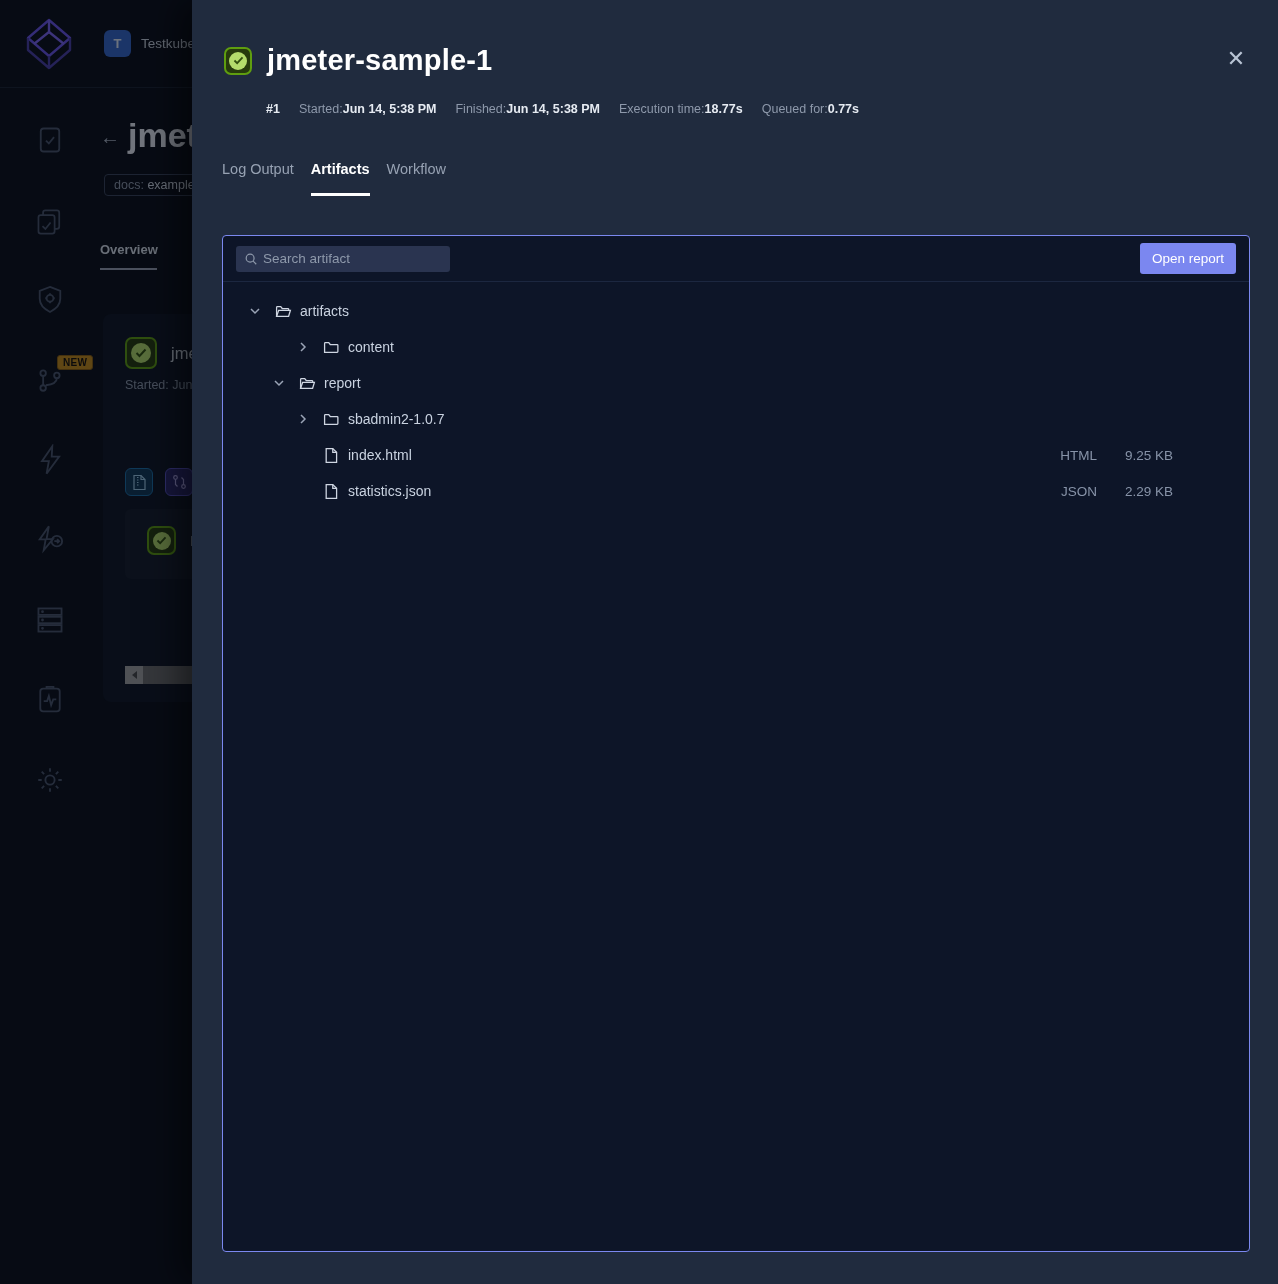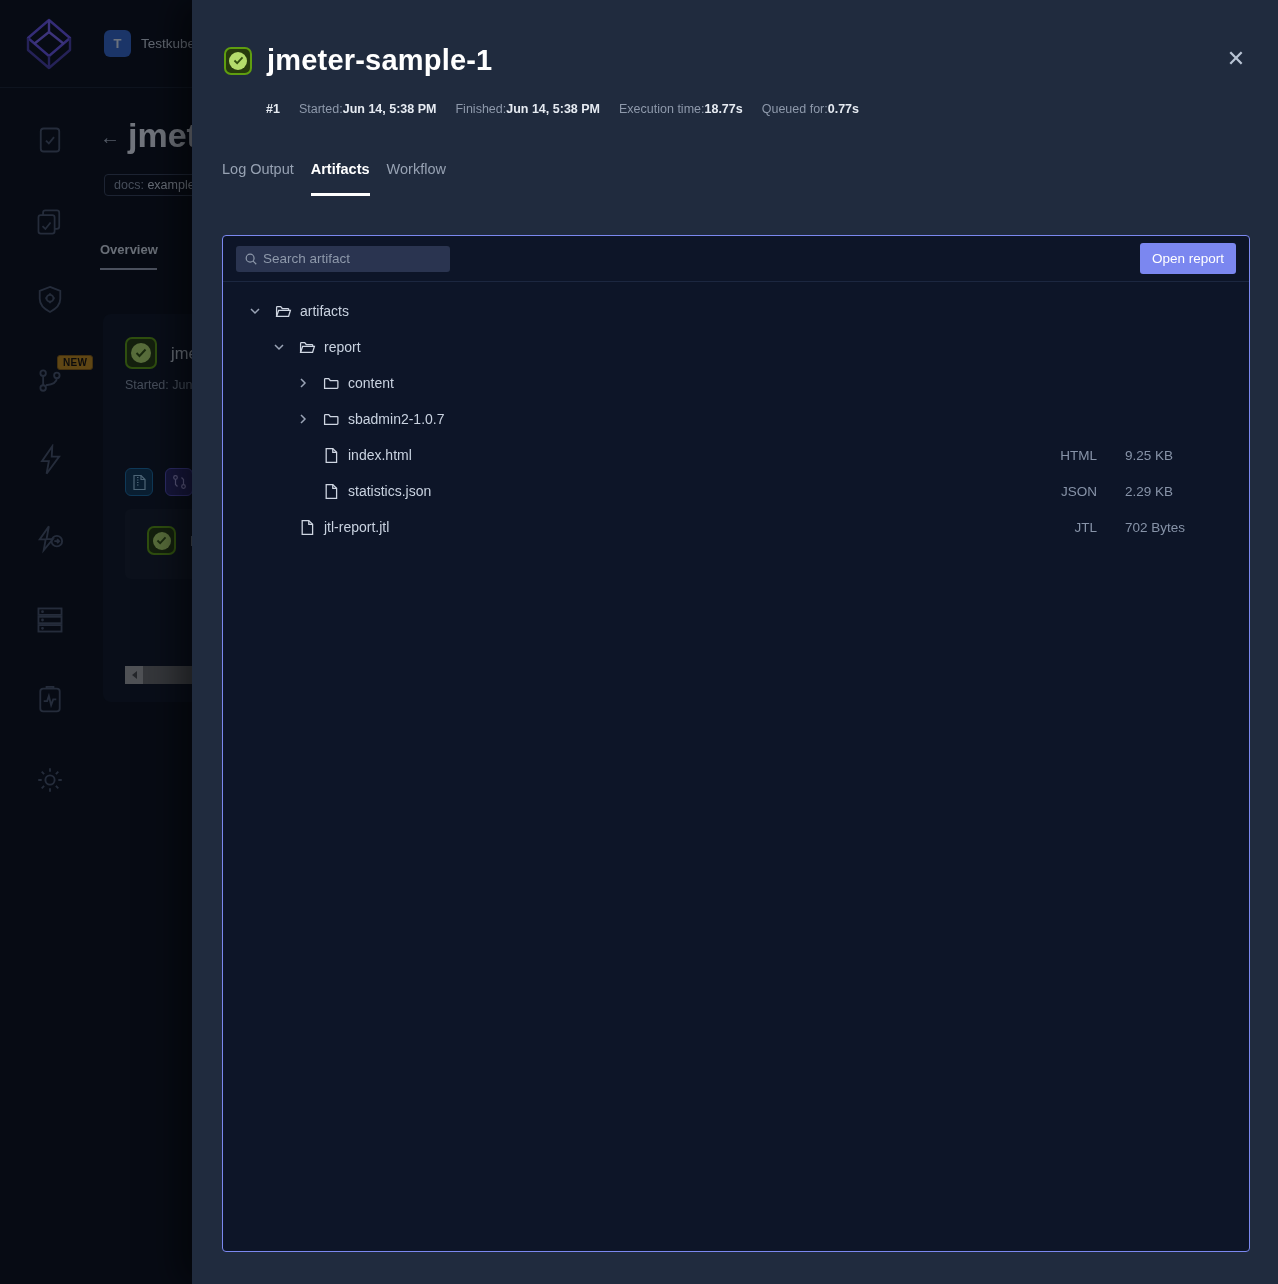--- a/index.html
+++ b/index.html
@@ -299,20 +299,34 @@
           </span>
           <span class="ticon">
             <svg width="17" height="17" viewBox="0 0 16 16" fill="none" stroke="currentColor" stroke-width="1.2">
               <path d="M1.5 12.5 V4.2 q0-.7.7-.7 h3.2 l1.4 1.7 h5.4 q.7 0 .7.7 v1.1"></path>
               <path d="M3.4 7 h11.1 l-1.7 5.5 H1.5 z"></path>
             </svg>
           </span>
           <span class="tlabel">artifacts</span>
         </div>
         <div class="tree-row">
+          <span style="display:inline-block;flex:none;width:72px"></span>
+          <span class="chev">
+            <svg width="16" height="16" viewBox="0 0 16 16">
+              <polyline points="6,4 10,8 6,12" fill="none" stroke="currentColor" stroke-width="1.5"></polyline>
+            </svg>
+          </span>
+          <span class="ticon">
+            <svg width="17" height="17" viewBox="0 0 16 16" fill="none" stroke="currentColor" stroke-width="1.2">
+              <path d="M1.5 12.5 V4.2 q0-.7.7-.7 h3.2 l1.4 1.7 h6.5 q.7 0 .7.7 v5.9 q0 .7-.7.7 z"></path>
+            </svg>
+          </span>
+          <span class="tlabel">content</span>
+        </div>
+        <div class="tree-row">
           <span style="display:inline-block;flex:none;width:48px"></span>
           <span class="chev">
             <svg width="16" height="16" viewBox="0 0 16 16">
               <polyline points="4,6 8,10 12,6" fill="none" stroke="currentColor" stroke-width="1.5"></polyline>
             </svg>
           </span>
           <span class="ticon">
             <svg width="17" height="17" viewBox="0 0 16 16" fill="none" stroke="currentColor" stroke-width="1.2">
               <path d="M1.5 12.5 V4.2 q0-.7.7-.7 h3.2 l1.4 1.7 h5.4 q.7 0 .7.7 v1.1"></path>
               <path d="M3.4 7 h11.1 l-1.7 5.5 H1.5 z"></path>
@@ -325,34 +339,20 @@
           <span class="chev">
             <svg width="16" height="16" viewBox="0 0 16 16">
               <polyline points="6,4 10,8 6,12" fill="none" stroke="currentColor" stroke-width="1.5"></polyline>
             </svg>
           </span>
           <span class="ticon">
             <svg width="17" height="17" viewBox="0 0 16 16" fill="none" stroke="currentColor" stroke-width="1.2">
               <path d="M1.5 12.5 V4.2 q0-.7.7-.7 h3.2 l1.4 1.7 h6.5 q.7 0 .7.7 v5.9 q0 .7-.7.7 z"></path>
             </svg>
           </span>
-          <span class="tlabel">content</span>
-        </div>
-        <div class="tree-row">
-          <span style="display:inline-block;flex:none;width:72px"></span>
-          <span class="chev">
-            <svg width="16" height="16" viewBox="0 0 16 16">
-              <polyline points="6,4 10,8 6,12" fill="none" stroke="currentColor" stroke-width="1.5"></polyline>
-            </svg>
-          </span>
-          <span class="ticon">
-            <svg width="17" height="17" viewBox="0 0 16 16" fill="none" stroke="currentColor" stroke-width="1.2">
-              <path d="M1.5 12.5 V4.2 q0-.7.7-.7 h3.2 l1.4 1.7 h6.5 q.7 0 .7.7 v5.9 q0 .7-.7.7 z"></path>
-            </svg>
-          </span>
           <span class="tlabel">sbadmin2-1.0.7</span>
         </div>
         <div class="tree-row">
           <span style="display:inline-block;flex:none;width:100px"></span>
           <span class="ticon">
             <svg width="17" height="17" viewBox="0 0 16 16" fill="none" stroke="currentColor" stroke-width="1.2">
               <path d="M3 1.5 h6.2 L12.8 5 v9.5 H3 z"></path>
               <polyline points="9.2,1.5 9.2,5 12.8,5"></polyline>
             </svg>
           </span>
@@ -369,29 +369,15 @@
               <path d="M3 1.5 h6.2 L12.8 5 v9.5 H3 z"></path>
               <polyline points="9.2,1.5 9.2,5 12.8,5"></polyline>
             </svg>
           </span>
           <span class="tlabel">statistics.json</span>
           <span class="right">
             <span class="ftype">JSON</span>
             <span class="fsize">2.29 KB</span>
           </span>
         </div>
-        <div class="tree-row">
-          <span style="display:inline-block;flex:none;width:76px"></span>
-          <span class="ticon">
-            <svg width="17" height="17" viewBox="0 0 16 16" fill="none" stroke="currentColor" stroke-width="1.2">
-              <path d="M3 1.5 h6.2 L12.8 5 v9.5 H3 z"></path>
-              <polyline points="9.2,1.5 9.2,5 12.8,5"></polyline>
-            </svg>
-          </span>
-          <span class="tlabel">jtl-report.jtl</span>
-          <span class="right">
-            <span class="ftype">JTL</span>
-            <span class="fsize">702 Bytes</span>
-          </span>
-        </div>
       </div>
   </div>
 </div>
 
 </body></html>

